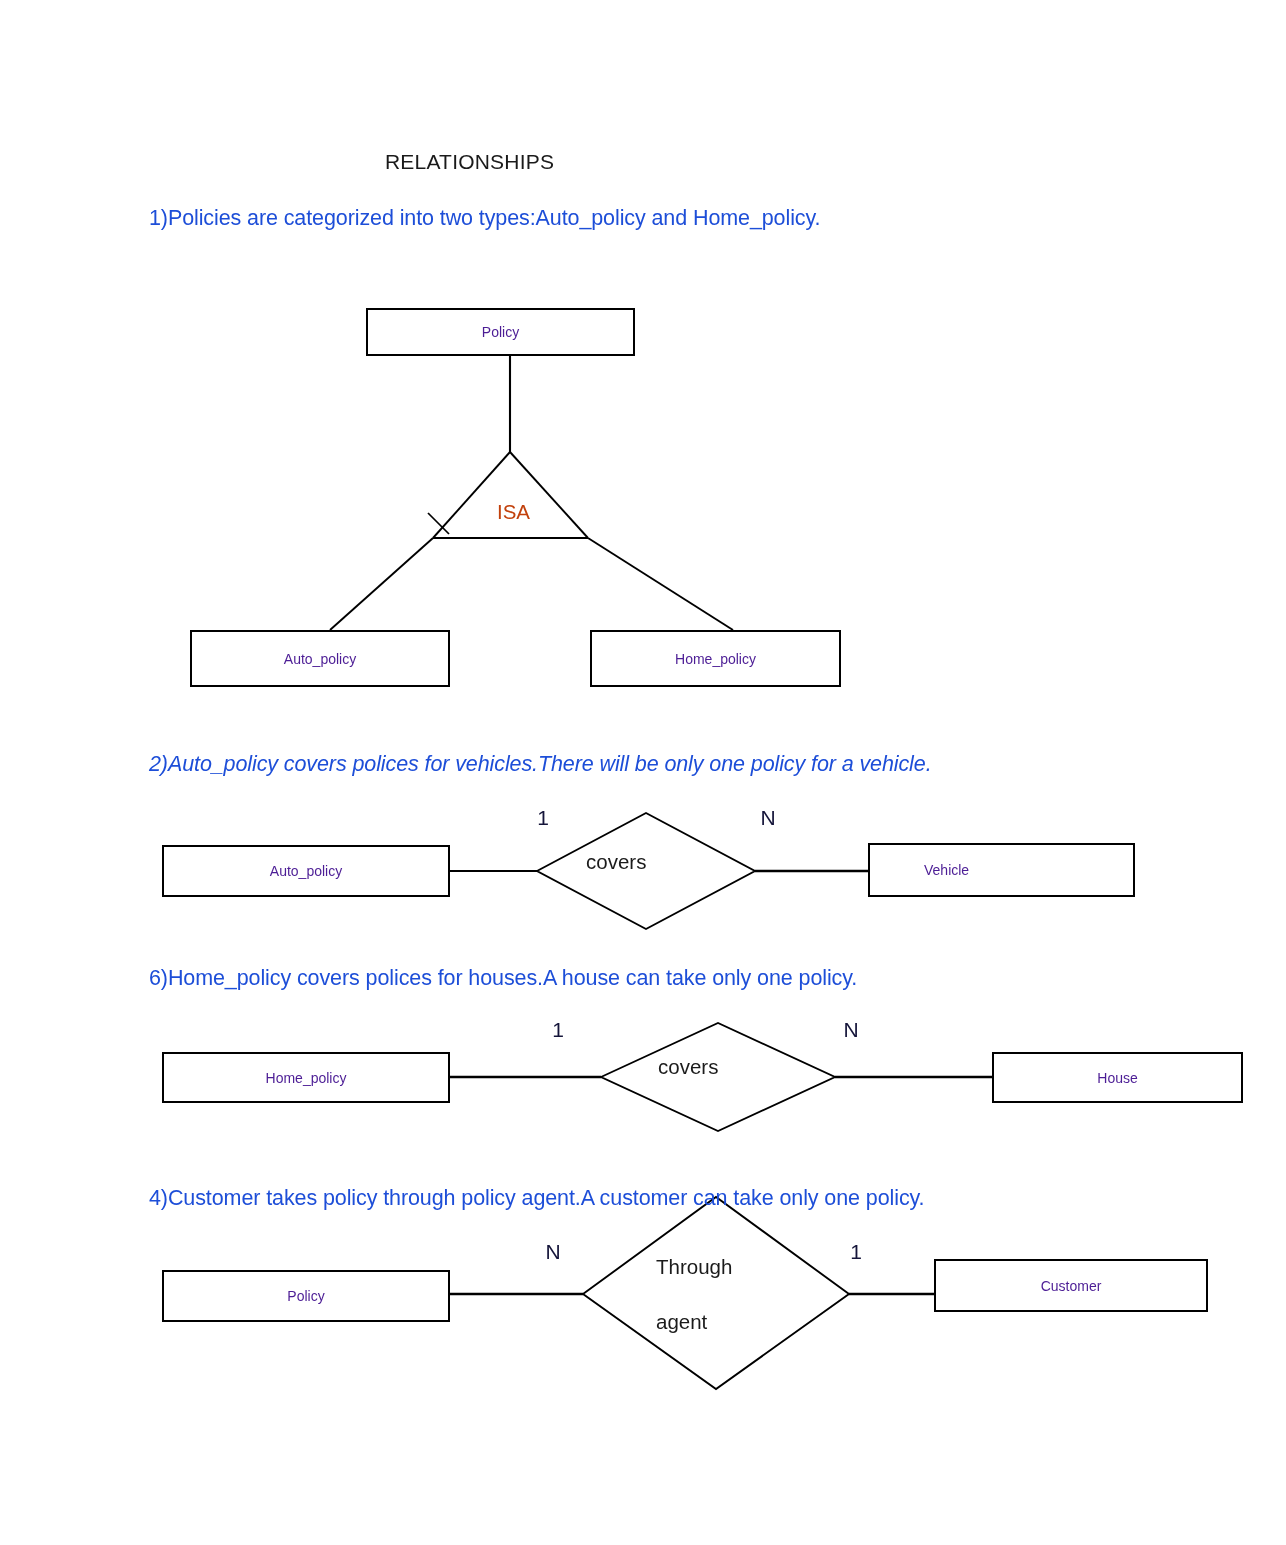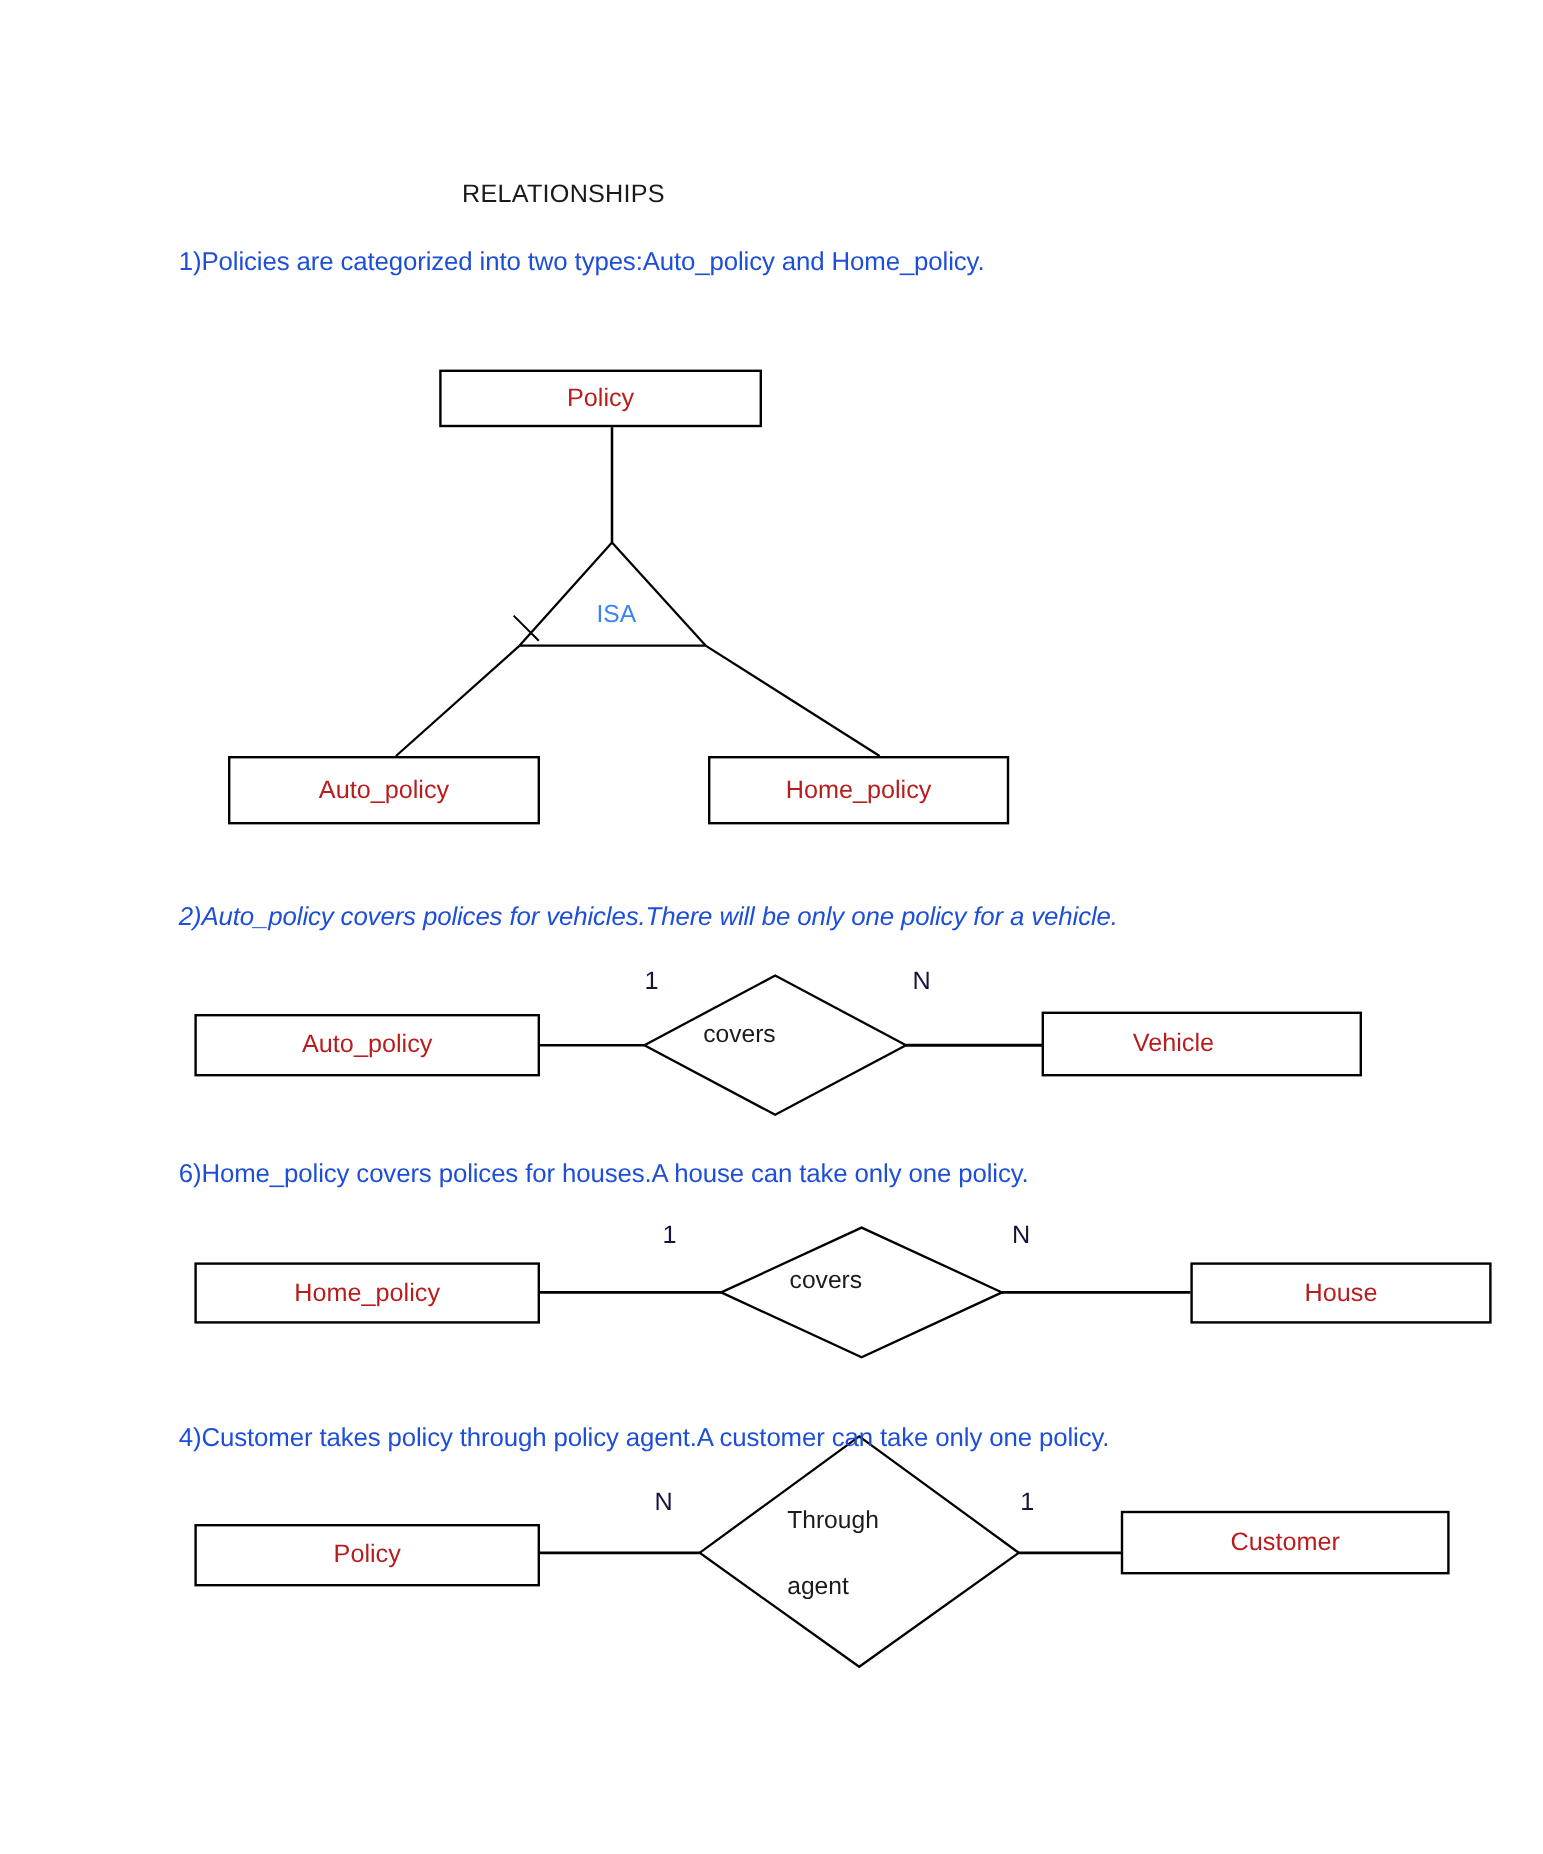--- a/index.html
+++ b/index.html
@@ -35,26 +35,26 @@
     letter-spacing: -0.1px;
   }
 
   
   .entity {
     box-sizing: border-box;
     border: 2.2px solid #000000;
     background: transparent;
     display: flex;
     align-items: center;
-    font-size: 21px;
-    color: #b91c1c;
+    font-size: 14px;
+    color: #4c1d95;
   }
   .entity > span { display: block; width: 100%; }
   .e-center > span { text-align: center; }
-  .e-left   > span { text-align: left; padding-left: 74px; }
+  .e-left   > span { text-align: left; padding-left: 54px; }
 
   
   .lines {
     position: absolute;
     left: 0;
     top: 0;
     width: 1286px;
     height: 1545px;
     pointer-events: none;
   }
@@ -70,21 +70,21 @@
     text-align: center;
     white-space: nowrap;
   }
   .rel-label {
     font-size: 20.5px;
     color: #1b1b1b;
     white-space: nowrap;
   }
   .isa-label {
     font-size: 20.5px;
-    color: #3b82f6;
+    color: #c2410c;
     white-space: nowrap;
   }
 </style>
 </head>
 <body>
 
 <div id="page">
 
   <svg class="lines" viewBox="0 0 1286 1545" width="1286" height="1545">
 

